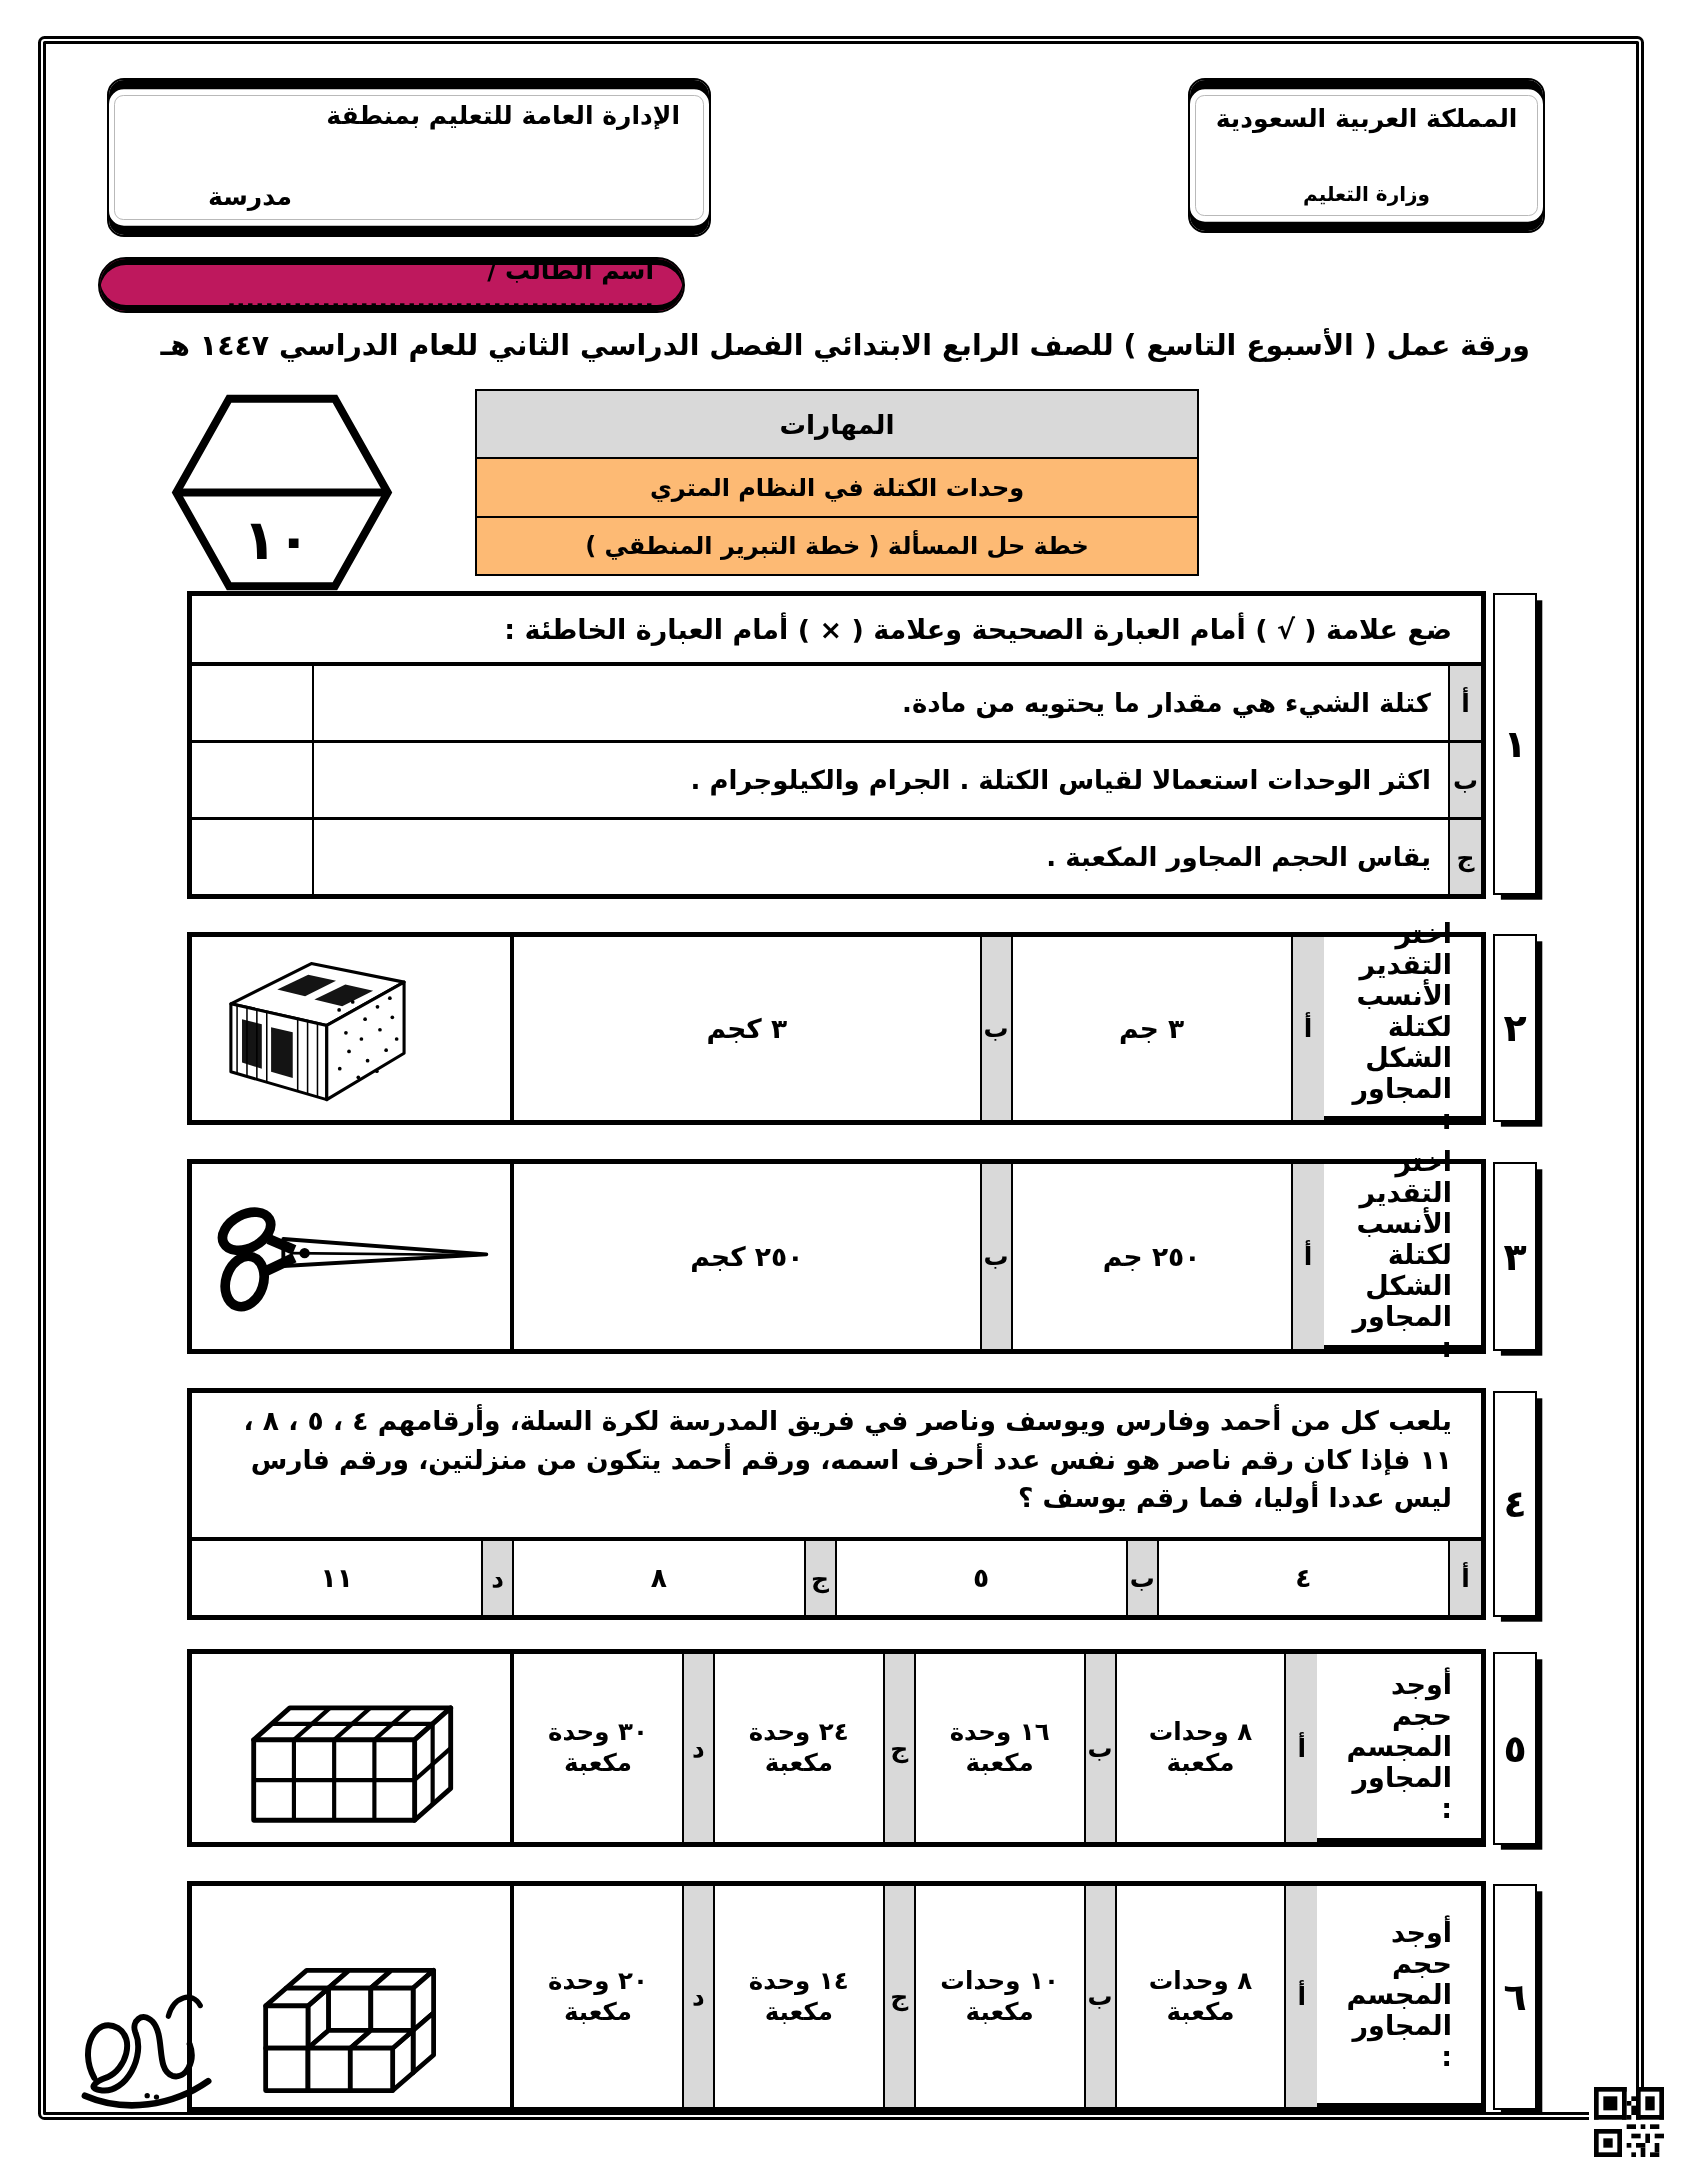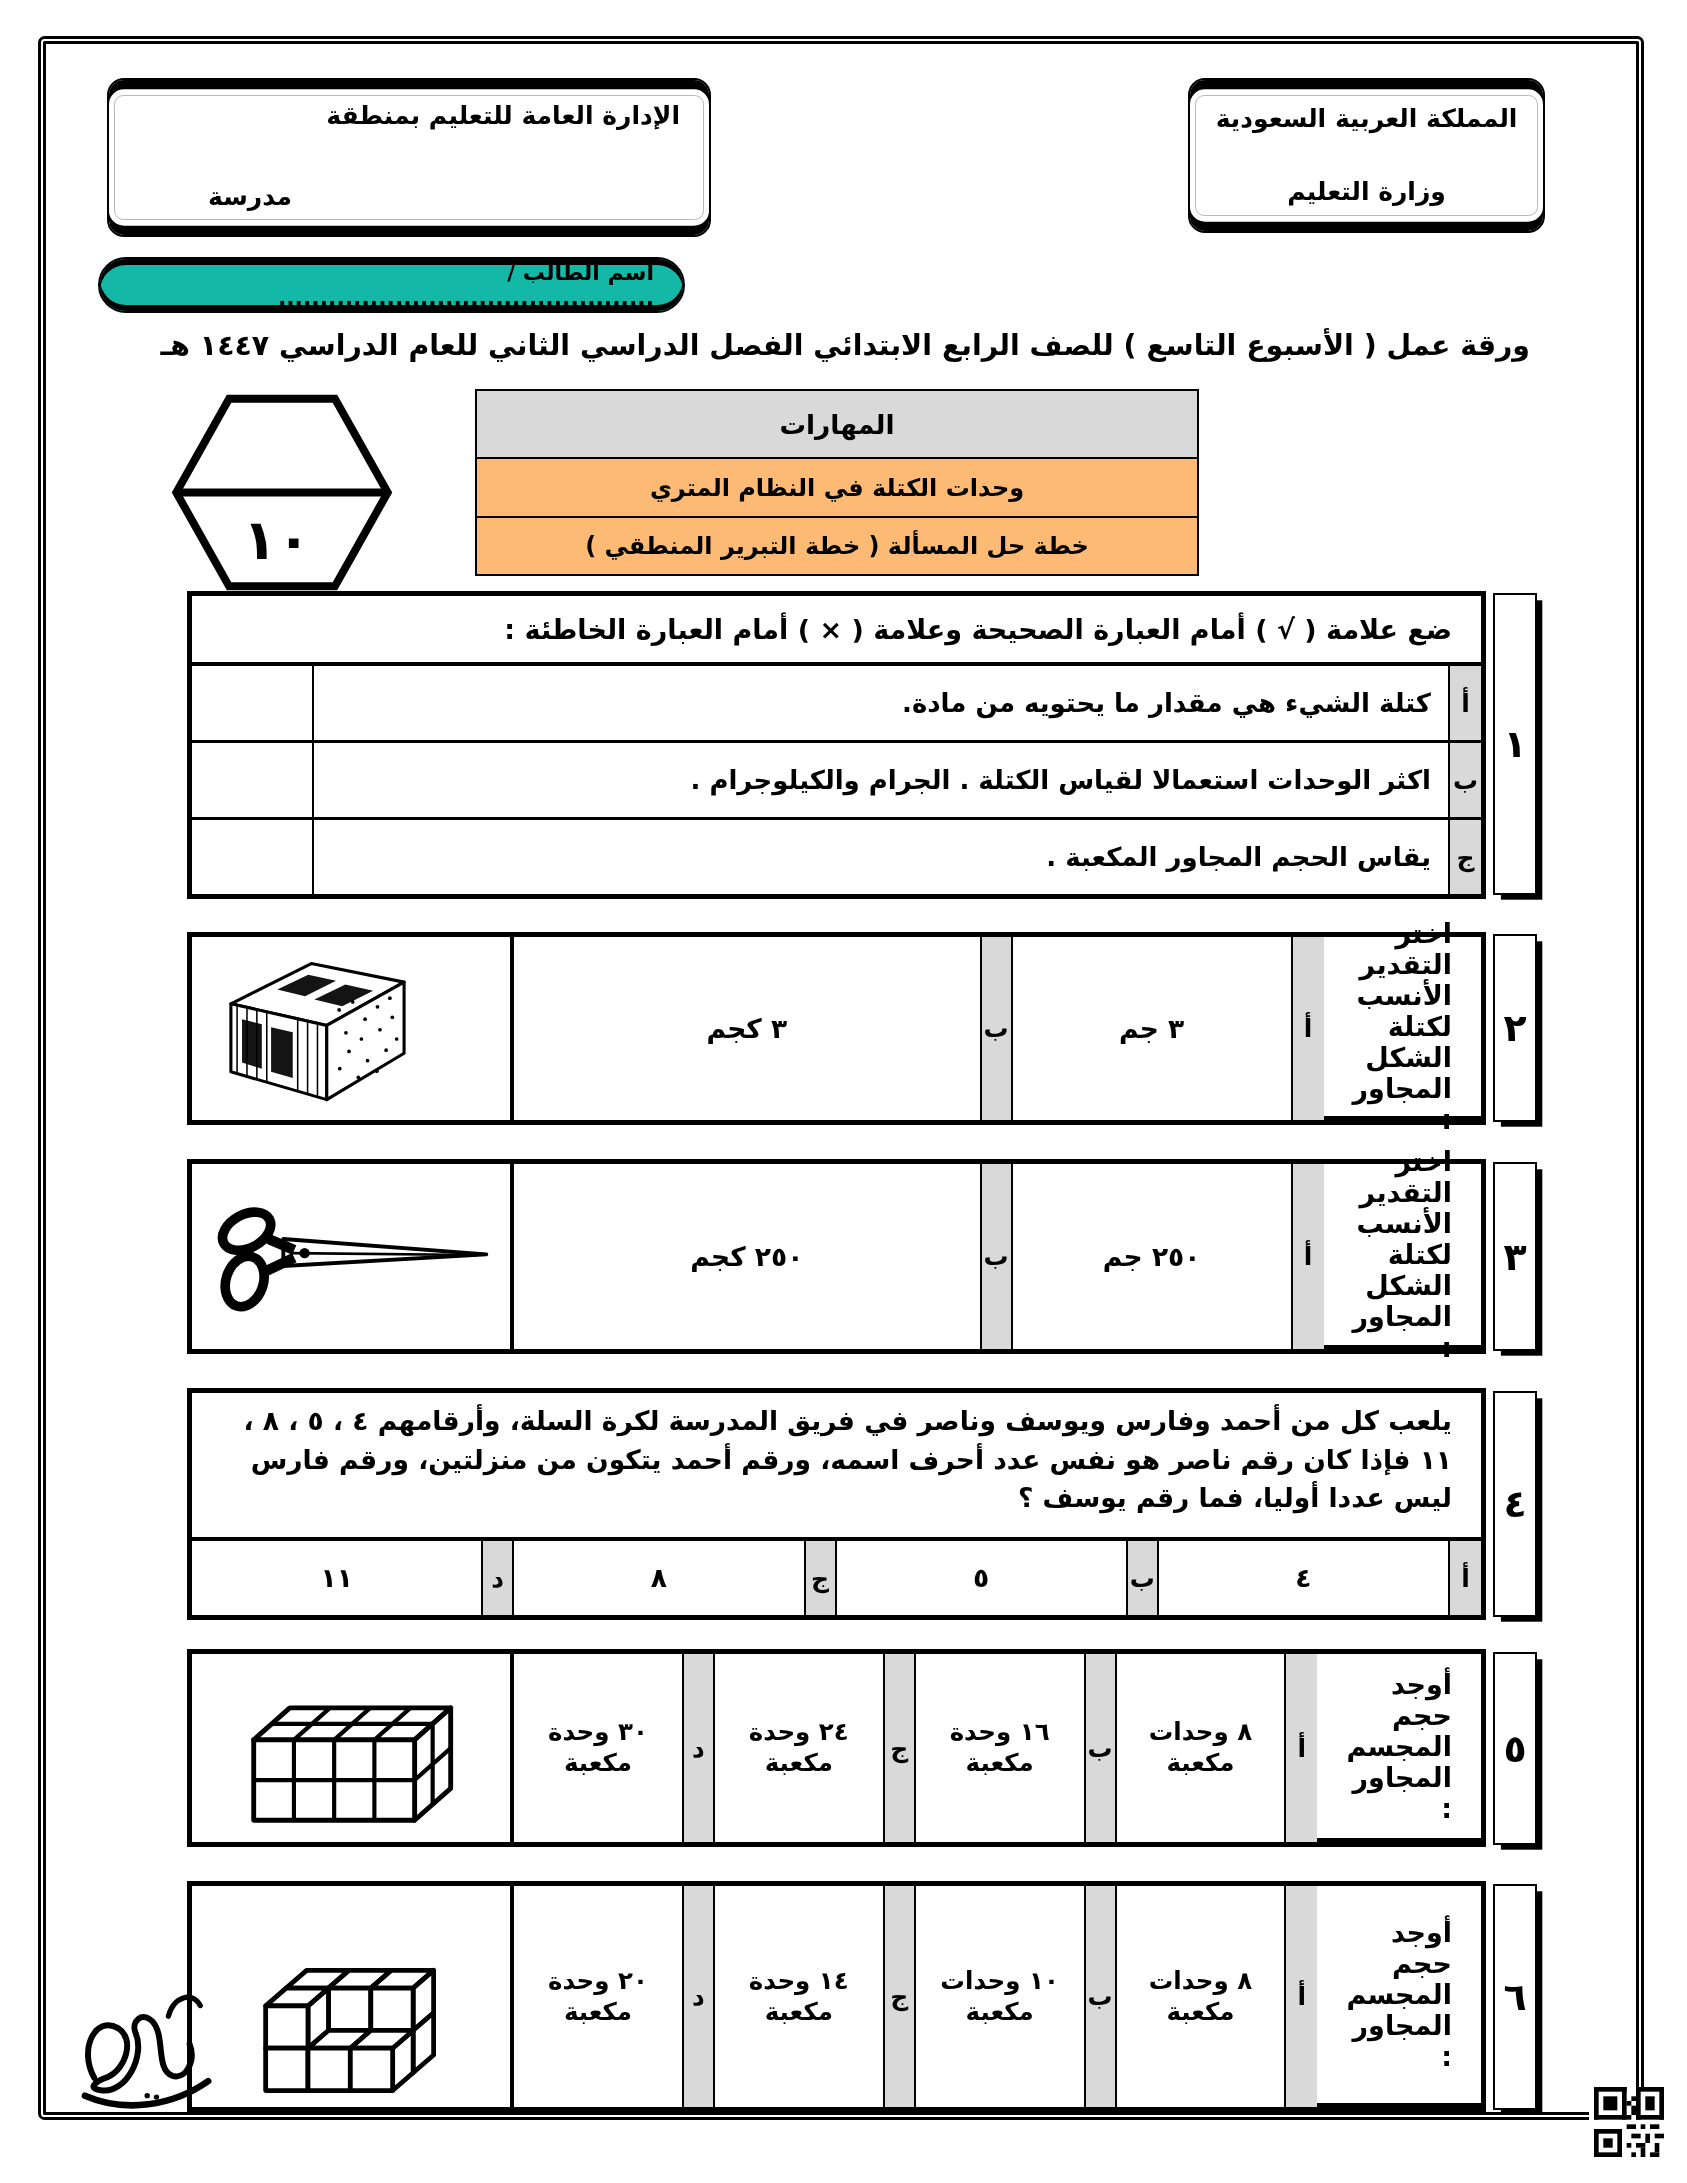--- a/index.html
+++ b/index.html
@@ -13,29 +13,29 @@
   .frame { position: absolute; left: 38px; top: 36px; width: 1606px; height: 2084px;
            border: 8.6px double #000; border-radius: 6.6px; }
 
   
   .hbox { position: absolute; border: 2px solid #000; border-radius: 17px; background: #fff;
           box-shadow: inset 0 9.3px 0 #000, inset 0 -9.3px 0 #000; }
   .hbox .inner { position: absolute; inset: 14.6px 5.3px; border: 1.3px solid #b9b9b9; border-radius: 9.3px; }
   .hbox-right { left: 1188px; top: 78px; width: 357px; height: 155px; }
   .hbox-left  { left: 107px;  top: 78px; width: 604px; height: 159px; }
   .ministry-l1 { position: absolute; top: 24px; width: 100%; text-align: center; font-size: 25px; }
-  .ministry-l2 { position: absolute; bottom: 25px; width: 100%; text-align: center; font-size: 25px; }
+  .ministry-l2 { position: absolute; bottom: 25px; width: 100%; text-align: center; font-size: 20px; }
   .admin-l1 { position: absolute; top: 21px; right: 29px; left: 29px; text-align: right; font-size: 25px; }
   .admin-l2 { position: absolute; bottom: 24px; left: 99px; font-size: 25px; }
 
   
   .sbox { position: absolute; left: 98px; top: 257px; width: 587px; height: 56px;
-          border: 2px solid #000; border-radius: 28px; background: #14b8a6;
+          border: 2px solid #000; border-radius: 28px; background: #be185d;
           box-shadow: inset 0 6px 0 #000, inset 0 -6px 0 #000;
-          display: flex; align-items: center; padding: 0 29px; font-size: 22px; }
+          display: flex; align-items: center; padding: 0 29px; font-size: 25px; }
 
   .title { position: absolute; top: 329px; left: 0; width: 1530px; text-align: right; font-size: 28.4px; }
 
   
   .score-badge { position: absolute; left: 171px; top: 392px; width: 222px; height: 201px; }
 
   
   .skills { position: absolute; left: 475px; top: 389px; width: 724px; height: 187px;
             border: 2.6px solid #000; display: flex; flex-direction: column; background: #fdba74; }
   .skills-header { flex: 1.18; background: #d9d9d9; border-bottom: 2.6px solid #000;

